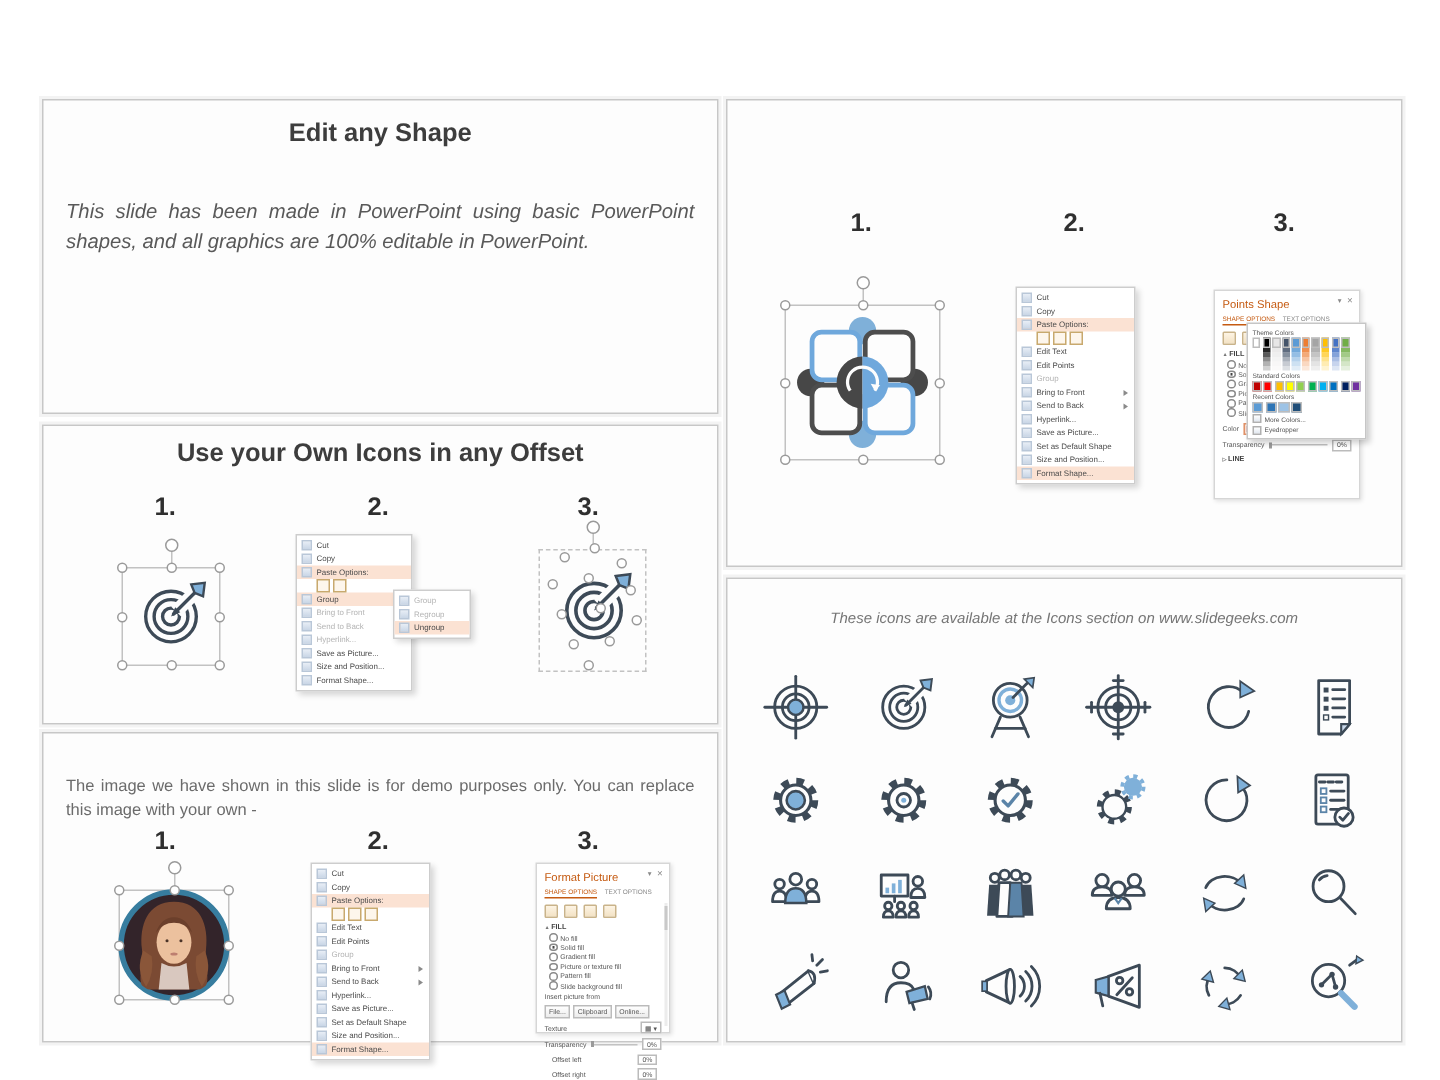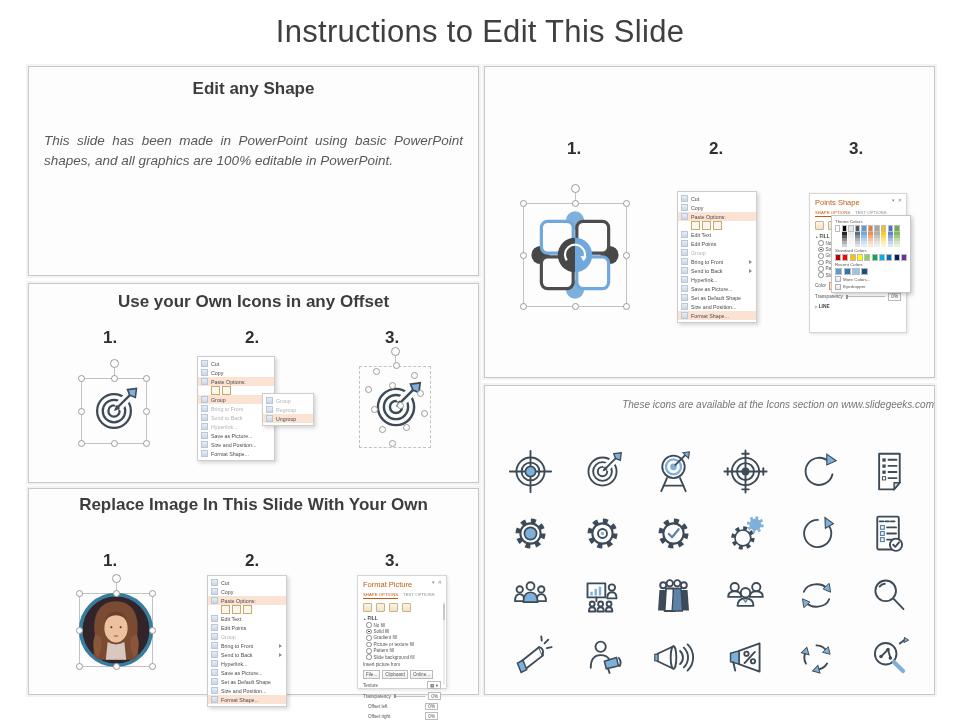--- a/index.html
+++ b/index.html
@@ -107,21 +107,20 @@
     <circle class="st" cx="24" cy="24" r="10"></circle>
     <circle class="st" cx="24" cy="24" r="5"></circle>
     <line x1="27" y1="21" x2="44" y2="4" stroke="#fdfdfd" stroke-width="8"></line>
     <line class="st" x1="25.5" y1="22.5" x2="39" y2="9"></line>
     <polygon points="24,24 29.5,21.5 26.5,18.5" fill="#3d4a57"></polygon>
     <polygon class="bl" points="36,5 44,4 43,12 38,10" stroke="#3d4a57" stroke-width="1.4"></polygon>
   </symbol>
 </svg>
 
 <div class="slide">
-  <div class="title">Instructions to Edit This Slide</div>
 
   <div class="panel" style="left:28px;top:66px;width:449px;height:208px;">
     <div class="p-head" style="top:12px;">Edit any Shape</div>
     <div class="para" style="top:64px;">This slide has been made in PowerPoint using basic PowerPoint shapes, and all graphics are 100% editable in PowerPoint.</div>
   </div>
 
   <div class="panel" style="left:28px;top:283px;width:449px;height:198px;">
     <div class="p-head" style="top:8px;">Use your Own Icons in any Offset</div>
     <div class="stepnum" style="left:74px;top:44px;">1.</div>
     <div class="stepnum" style="left:216px;top:44px;">2.</div>
@@ -214,21 +213,21 @@
         <span class="freeh" style="left:62px;top:44px"></span>
       <span class="freeh" style="left:20px;top:60px"></span>
         <span class="freeh" style="left:44px;top:58px"></span>
         <span class="freeh" style="left:30px;top:74px"></span>
       <div class="rotstem"></div>
         <div class="roth"></div>
     </div>
   </div>
 
   <div class="panel" style="left:28px;top:488px;width:449px;height:205px;">
-    <div class="p-head" style="top:6px;">Replace Image In This Slide With Your Own</div>
+    <div class="para" style="top:28px;font-style:normal;font-size:11px;color:#6b6b6b;line-height:1.45;">The image we have shown in this slide is for demo purposes only. You can replace this image with your own -</div>
     <div class="stepnum" style="left:74px;top:62px;">1.</div>
     <div class="stepnum" style="left:216px;top:62px;">2.</div>
     <div class="stepnum" style="left:356px;top:62px;">3.</div>
 
     <div class="selwrap" style="left:50px;top:104px;width:74px;height:74px;">
       <div class="selbox"></div>
       <div class="rotstem"></div>
         <div class="roth"></div>
       <span class="h tl"></span>
         <span class="h tm"></span>
@@ -637,21 +636,21 @@
           </div>
         <div class="cp-item">
             <b></b>
             <span>Eyedropper</span>
           </div>
       </div>
     </div>
   </div>
 
   <div class="panel" style="left:484px;top:385px;width:449px;height:308px;">
-    <div class="p-sub" style="top:13px;text-align:right;">These icons are available at the Icons section on www.slidegeeks.com</div>
+    <div class="p-sub" style="top:21px;">These icons are available at the Icons section on www.slidegeeks.com</div>
     <div class="grid">
 
       <svg class="gi" viewBox="0 0 48 48">
         <circle class="st fw" cx="24" cy="24" r="15"></circle>
           <circle class="st" cx="24" cy="24" r="9.5"></circle>
         <line class="st" x1="24" y1="2" x2="24" y2="46" stroke-width="1.6"></line>
           <line class="st" x1="2" y1="24" x2="46" y2="24" stroke-width="1.6"></line>
         <circle class="bl" cx="24" cy="24" r="5.5" stroke="#3d4a57" stroke-width="1.8"></circle>
       </svg>
       <svg class="gi" viewBox="0 0 48 48">

